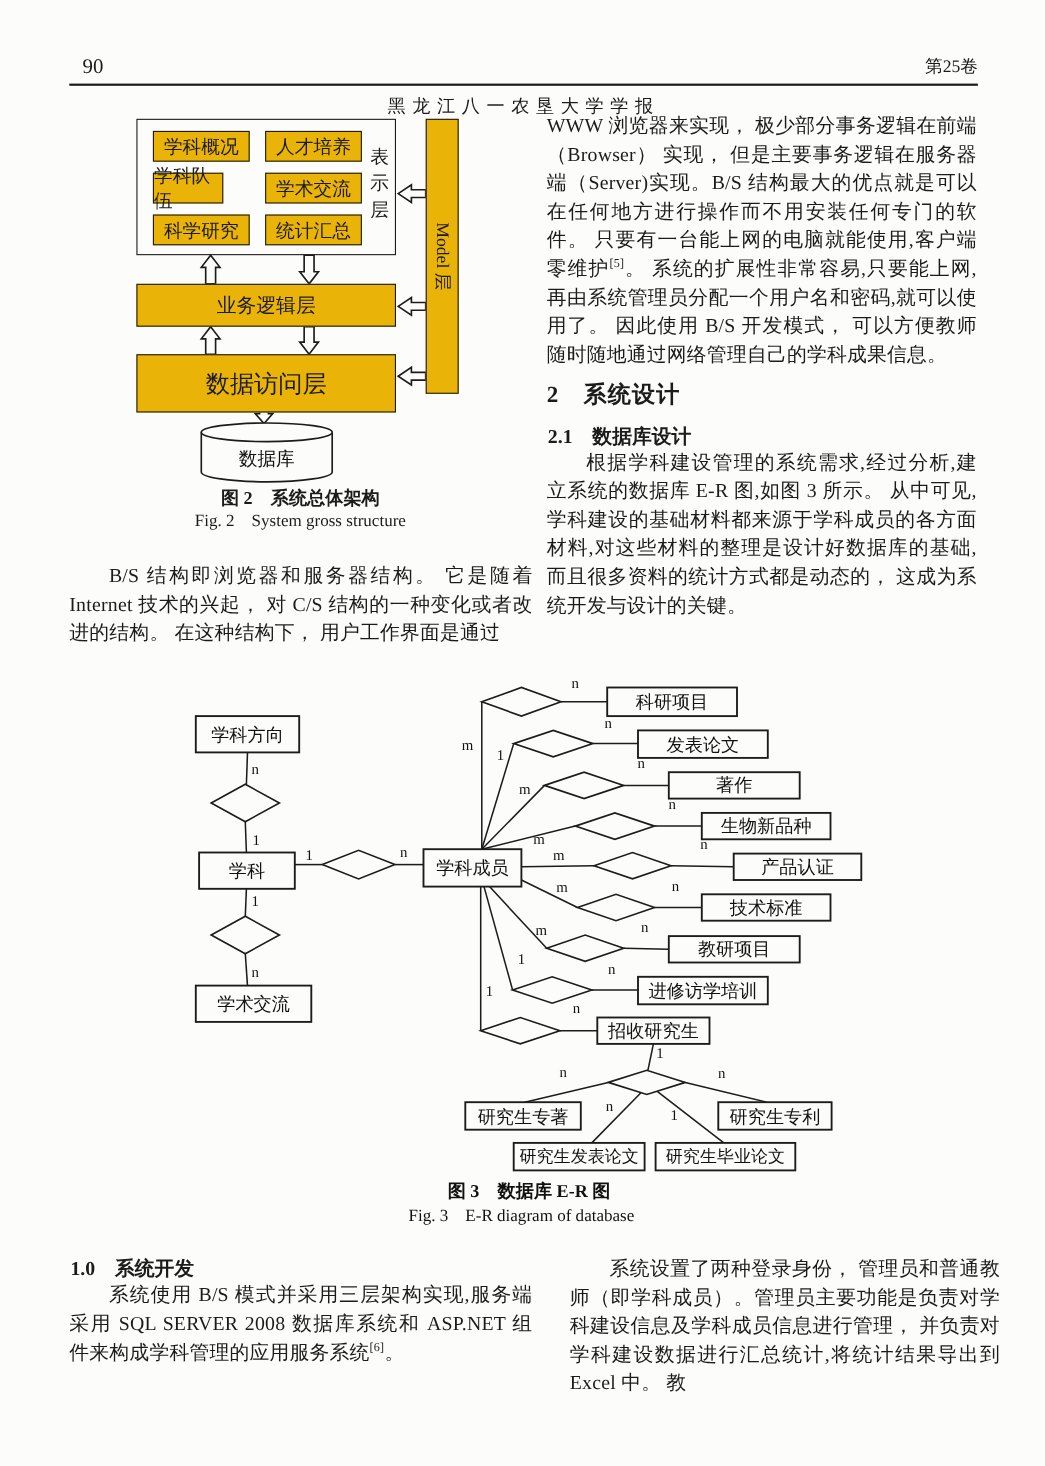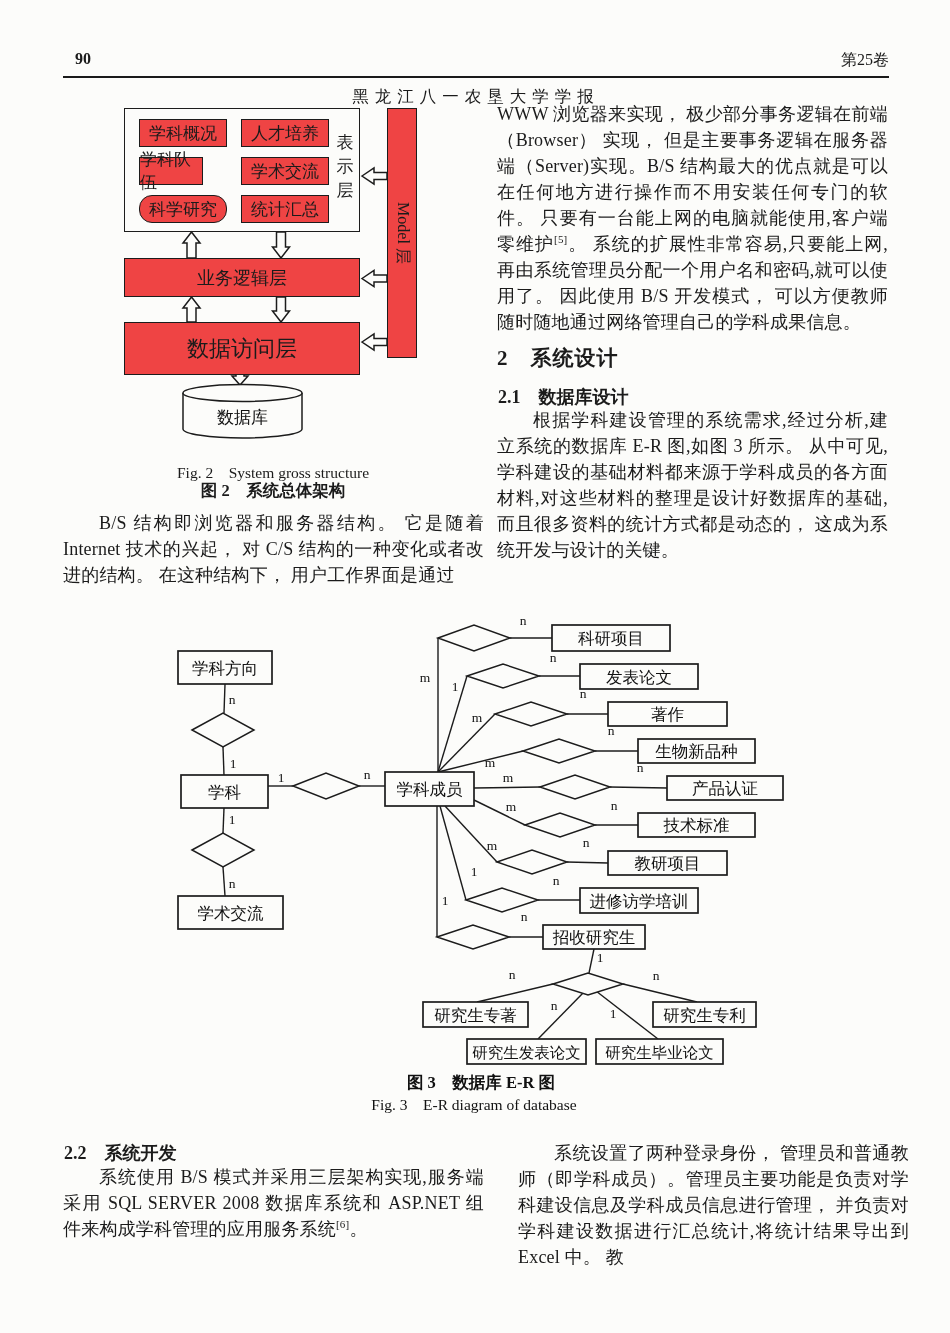--- a/index.html
+++ b/index.html
@@ -3,37 +3,37 @@
 <meta charset="utf-8">
 <style>
   html,body{margin:0;padding:0;background:#e8e8e8;}
   .page{
     position:relative;width:950px;height:1333px;margin:0 auto;
     background:#fcfcfa;color:#1b1b1b;overflow:hidden;
     font-family:"Liberation Serif","DejaVu Serif",serif;
   }
   
   .hdr{position:absolute;left:63px;top:48px;width:826px;height:24px;}
-  .hdr .pno{position:absolute;left:12px;top:2px;font-size:16px;font-weight:bold;}
+  .hdr .pno{position:absolute;left:12px;top:2px;font-size:19px;}
   .hdr .jtitle{position:absolute;left:0;right:0;text-align:center;top:2px;font-size:16.5px;letter-spacing:6px;margin-top:36px;}
   .hdr .vol{position:absolute;right:0;top:2px;font-size:16px;}
   .hdr-rule{position:absolute;left:63px;top:76px;width:826px;height:2px;background:#1a1a1a;}
   
   .para{
     position:absolute;font-size:18px;line-height:26px;text-align:justify;
     margin:0;letter-spacing:.2px;
   }
   .indent{text-indent:2em;}
   .h2{position:absolute;font-weight:bold;font-size:21px;margin:0;letter-spacing:1px;}
   .h3{position:absolute;font-weight:bold;font-size:18px;margin:1px;}
   sup{font-size:11px;vertical-align:super;line-height:0;}
   
   .fig2{position:absolute;left:63px;top:95px;width:420px;height:400px;}
   .fig2 svg{position:absolute;left:0;top:0;}
-  .bx{position:absolute;border:1.8px solid #1c1c1c;background:#ef4444;box-sizing:border-box;
+  .bx{position:absolute;border:1.8px solid #1c1c1c;background:#eab308;box-sizing:border-box;
       display:flex;align-items:center;justify-content:center;font-size:17px;}
   .bx.outer{background:transparent;}
   .vlabel{position:absolute;width:20px;font-size:17px;line-height:24px;text-align:center;word-break:break-all;}
   .rot{position:absolute;top:50%;left:50%;transform:translate(-50%,-50%) rotate(90deg);white-space:nowrap;font-size:16px;}
   .figcap-zh{position:absolute;text-align:center;font-weight:bold;font-size:16.5px;}
   .figcap-en{position:absolute;text-align:center;font-size:15.5px;}
   
   .fig3{position:absolute;left:60px;top:612px;width:830px;height:505px;}
   .er-rect{fill:#fcfcfa;stroke:#1c1c1c;stroke-width:1.7;}
   .er-dia{fill:#fcfcfa;stroke:#1c1c1c;stroke-width:1.5;}
@@ -76,32 +76,32 @@
       <path class="hollow" d="M120,298 L120,334 A59.5,9 0 0 0 239,334 L239,298"></path>
       <ellipse class="hollow" cx="179.5" cy="298" rx="59.5" ry="8.5"></ellipse>
       <text class="f2t" x="179.5" y="322">数据库</text>
     </svg>
 
     <div class="bx outer" style="left:61px;top:13px;width:236px;height:124px;"></div>
     <div class="bx" style="left:76px;top:24px;width:88px;height:28px;">学科概况</div>
     <div class="bx" style="left:178px;top:24px;width:88px;height:28px;">人才培养</div>
     <div class="bx" style="left:76px;top:62px;width:64px;height:28px;">学科队伍</div>
     <div class="bx" style="left:178px;top:62px;width:88px;height:28px;">学术交流</div>
-    <div class="bx" style="left:76px;top:100px;width:88px;height:28px;border-radius:13px;">科学研究</div>
+    <div class="bx" style="left:76px;top:100px;width:88px;height:28px;">科学研究</div>
     <div class="bx" style="left:178px;top:100px;width:88px;height:28px;font-family:Liberation Serif, serif;">统计汇总</div>
     <div class="vlabel" style="left:272px;top:36px;">表示层</div>
 
     <div class="bx" style="left:324px;top:13px;width:30px;height:250px;">
       <span class="rot">Model 层</span>
     </div>
 
     <div class="bx" style="left:61px;top:163px;width:236px;height:39px;font-size:18px;">业务逻辑层</div>
     <div class="bx" style="left:61px;top:227px;width:236px;height:53px;font-size:22px;">数据访问层</div>
 
-    <div class="figcap-zh" style="left:0;top:347px;width:420px;margin-top:38px;">图 2　系统总体架构</div>
+    <div class="figcap-zh" style="left:0;top:347px;width:420px;">图 2　系统总体架构</div>
     <div class="figcap-en" style="left:0;top:368px;width:420px;font-family:Liberation Serif, serif;">Fig. 2　System gross structure</div>
   </div>
 
   <p class="para indent" style="left:63px;top:510px;width:421px;">B/S 结构即浏览器和服务器结构。 它是随着 Internet 技术的兴起， 对 C/S 结构的一种变化或者改进的结构。 在这种结构下， 用户工作界面是通过</p>
 
   <p class="para" style="left:497px;top:101px;width:391px;">
     <span>WWW 浏览器来实现， 极少部分事务逻辑在前端（Browser） 实现， 但是主要事务逻辑在服务器端（Server)实现。B/S 结构最大的优点就是可以在任何地方进行操作而不用安装任何专门的软件。 只要有一台能上网的电脑就能使用,客户端零维护</span><sup>[5]</sup><span>。 系统的扩展性非常容易,只要能上网,再由系统管理员分配一个用户名和密码,就可以使用了。 因此使用 B/S 开发模式， 可以方便教师随时随地通过网络管理自己的学科成果信息。</span>
   </p>
   <h2 class="h2" style="left:497px;top:344px;">2　系统设计</h2>
   <h3 class="h3" style="left:497px;top:384px;">2.1　数据库设计</h3>
@@ -218,20 +218,20 @@
       <text class="er-card" x="452" y="367">n</text>
       <text class="er-card" x="596" y="368">n</text>
       <text class="er-card" x="494" y="398">n</text>
       <text class="er-card" x="553" y="406">1</text>
 
       <text class="er-capzh" x="421" y="476">图 3　数据库 E-R 图</text>
       <text class="er-capen" x="414" y="498">Fig. 3　E-R diagram of database</text>
     </svg>
   </div>
 
-  <h3 class="h3" style="left:63px;top:1140px;">2.2　系统开发</h3>
+  <h3 class="h3" style="left:63px;top:1140px;">1.0　系统开发</h3>
   <p class="para indent" style="left:63px;top:1164px;width:421px;">
     <span>系统使用 B/S 模式并采用三层架构实现,服务端采用 SQL SERVER 2008 数据库系统和 ASP.NET 组件来构成学科管理的应用服务系统</span><sup>[6]</sup><span>。</span>
   </p>
 
   <p class="para indent" style="left:518px;top:1140px;width:391px;">系统设置了两种登录身份， 管理员和普通教师（即学科成员）。管理员主要功能是负责对学科建设信息及学科成员信息进行管理， 并负责对学科建设数据进行汇总统计,将统计结果导出到 Excel 中。 教</p>
 
 </div>
 
 </body></html>

